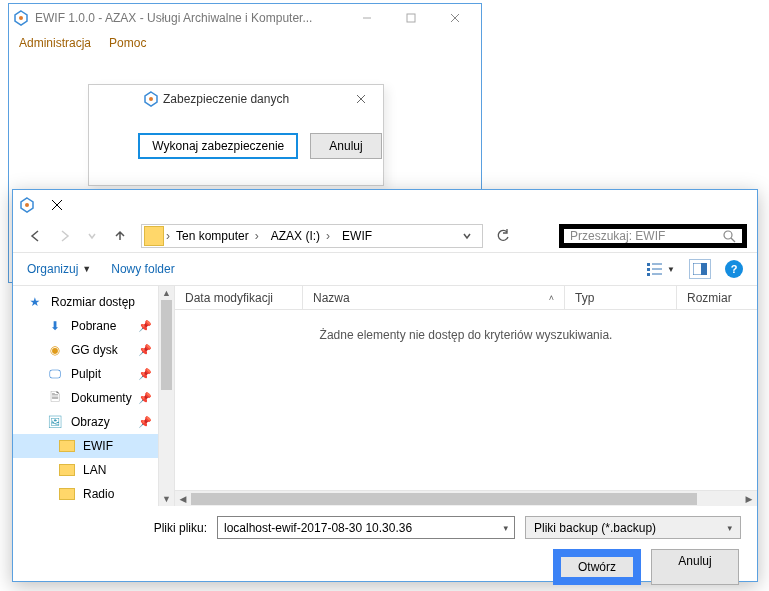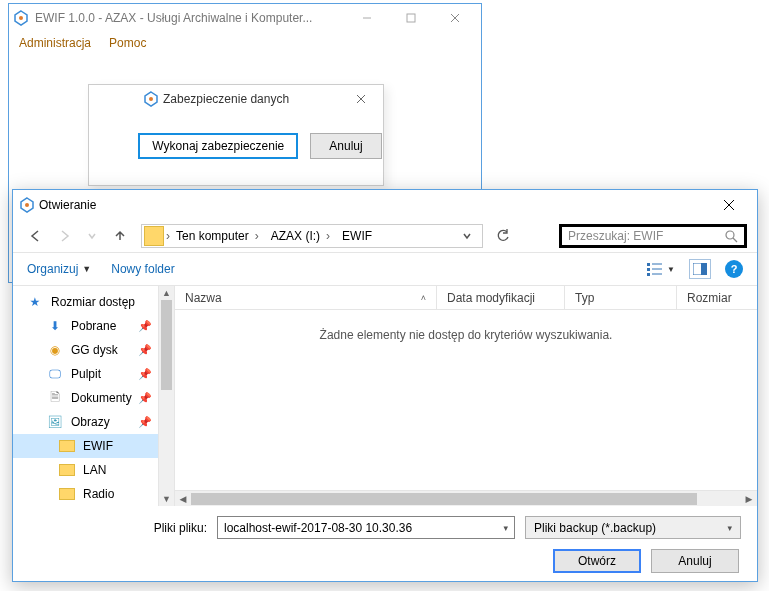--- a/index.html
+++ b/index.html
@@ -29,21 +29,21 @@
 
   .navrow { height:32px; display:flex; align-items:center; padding:0 10px; gap:2px; }
   .nav-arrow { width:26px; height:26px; display:flex; align-items:center; justify-content:center; color:#555; }
   .nav-arrow.disabled { color:#bbb; }
   .breadcrumb { flex:1; height:24px; border:1px solid #ccc; background:#fff; display:flex; align-items:center; padding:0 2px; margin:0 6px; }
   .bc-folder { width:20px; height:20px; background:#ffd76a; border:1px solid #e0b941; margin-right:2px; }
   .bc-seg { padding:0 6px; font-size:12px; color:#000; display:flex; align-items:center; gap:6px; height:100%;justify-content:flex-end; }
   .bc-chev { color:#666; }
   .bc-drop { margin-left:auto; width:18px; text-align:center; color:#555; }
   .refresh-btn { width:24px; height:24px; display:flex; align-items:center; justify-content:center; color:#555; margin-right:6px; }
-  .searchbox { width:188px; height:24px; border:3px solid #000000; display:flex; align-items:center; padding:0 6px; color:#888; justify-content:space-between;margin-left:36px; }
+  .searchbox { width:188px; height:24px; border:5px solid #000000; display:flex; align-items:center; padding:0 6px; color:#888; justify-content:space-between;margin-left:36px; }
 
   .toolbar { height:34px; border-top:1px solid #e5e5e5; border-bottom:1px solid #e5e5e5; background:#fff; display:flex; align-items:center; padding:0 14px; gap:20px; }
   .tool-link { color:#146ab5; font-size:12px; display:flex; align-items:center; gap:4px; }
   .tool-right { margin-left:auto; display:flex; align-items:center; gap:14px; }
   .tool-iconbox { width:22px; height:20px; border:1px solid #a7c3e0; display:flex; align-items:center; justify-content:center; color:#3272b5; }
   .help-circle { width:18px; height:18px; border-radius:50%; background:#148de0; color:#fff; display:flex; align-items:center; justify-content:center; font-size:11px; font-weight:bold; }
 
   .body-split { display:flex; height:220px; }
   .sidebar { width:162px; border-right:1px solid #e5e5e5; position:relative; display:flex; }
   .sidebar-list { flex:1; overflow:hidden; padding-top:4px; }
@@ -79,21 +79,21 @@
   .hscroll .harr { width:16px; text-align:center; color:#666; font-size:9px; }
   .hscroll .htrack { flex:1; height:12px; background:#f0f0f0; position:relative; }
   .hscroll .hthumb { position:absolute; left:0; top:0; bottom:0; width:92%; background:#c7c7c7; }
 
   .footer { padding:10px 16px 12px 16px; }
   .frow { display:flex; align-items:center; gap:10px; margin-bottom:10px; }
   .flabel { width:178px; text-align:right; font-size:12px; color:#000; }
   .fname-combo { flex:1; height:23px; border:1px solid #838383; display:flex; align-items:center; padding:0 6px; font-size:12px; justify-content:space-between; }
   .ftype-combo { width:216px; height:23px; border:1px solid #adadad; background:#efefef; display:flex; align-items:center; padding:0 8px; font-size:12px; justify-content:space-between; }
   .footer-btns { display:flex; justify-content:flex-end; gap:10px; padding-right:2px; }
-  .btn-open { border:2px solid #3b82f6; background:#e6e6e6; padding:3px 0; width:88px; text-align:center; font-size:12px; }
+  .btn-open { border:8px solid #3b82f6; background:#e6e6e6; padding:3px 0; width:88px; text-align:center; font-size:12px; }
   .btn-cancel { border:1px solid #adadad; background:#e6e6e6; padding:4px 0; width:88px; text-align:center; font-size:12px; }
 
   svg { display:block; }
 </style>
 </head>
 <body>
 
 <div class="app-window">
   <div class="app-titlebar">
     <span class="icon-sm">
@@ -150,21 +150,20 @@
 
 <div class="opendlg">
 
   <div class="open-titlebar">
     <span class="icon-sm" style="width:16px;height:16px;">
       <svg viewBox="0 0 16 16" width="16" height="16">
           <polygon points="8,1 14,5 14,11 8,15 2,11 2,5" fill="none" stroke="#3b8bd6" stroke-width="1.5"></polygon>
           <circle cx="8" cy="8" r="2" fill="#e07b2e"></circle>
         </svg>
     </span>
-    <span class="open-title">Otwieranie</span>
     <div class="open-close">
         <svg width="12" height="12">
           <line x1="1" y1="1" x2="11" y2="11" stroke="#000" stroke-width="1"></line>
           <line x1="11" y1="1" x2="1" y2="11" stroke="#000" stroke-width="1"></line>
         </svg>
       </div>
   </div>
 
   <div class="navrow">
     <div class="nav-arrow">
@@ -300,25 +299,25 @@
       </div>
       <div class="sb-scroll">
         <div class="arr up">▲</div>
         <div class="thumb"></div>
         <div class="arr dn">▼</div>
       </div>
     </div>
 
     <div class="filepane">
       <div class="col-headers">
+        <div class="col mod">Data modyfikacji</div>
         <div class="col name">
             <span>Nazwa</span>
             <span class="sort-caret">˄</span>
           </div>
-        <div class="col mod">Data modyfikacji</div>
         <div class="col type">Typ</div>
         <div class="col size">Rozmiar</div>
       </div>
       <div class="empty-msg">Żadne elementy nie dostęp do kryteriów wyszukiwania.</div>
       <div class="hscroll">
         <div class="harr">◀</div>
         <div class="htrack">
             <div class="hthumb"></div>
           </div>
         <div class="harr">▶</div>

